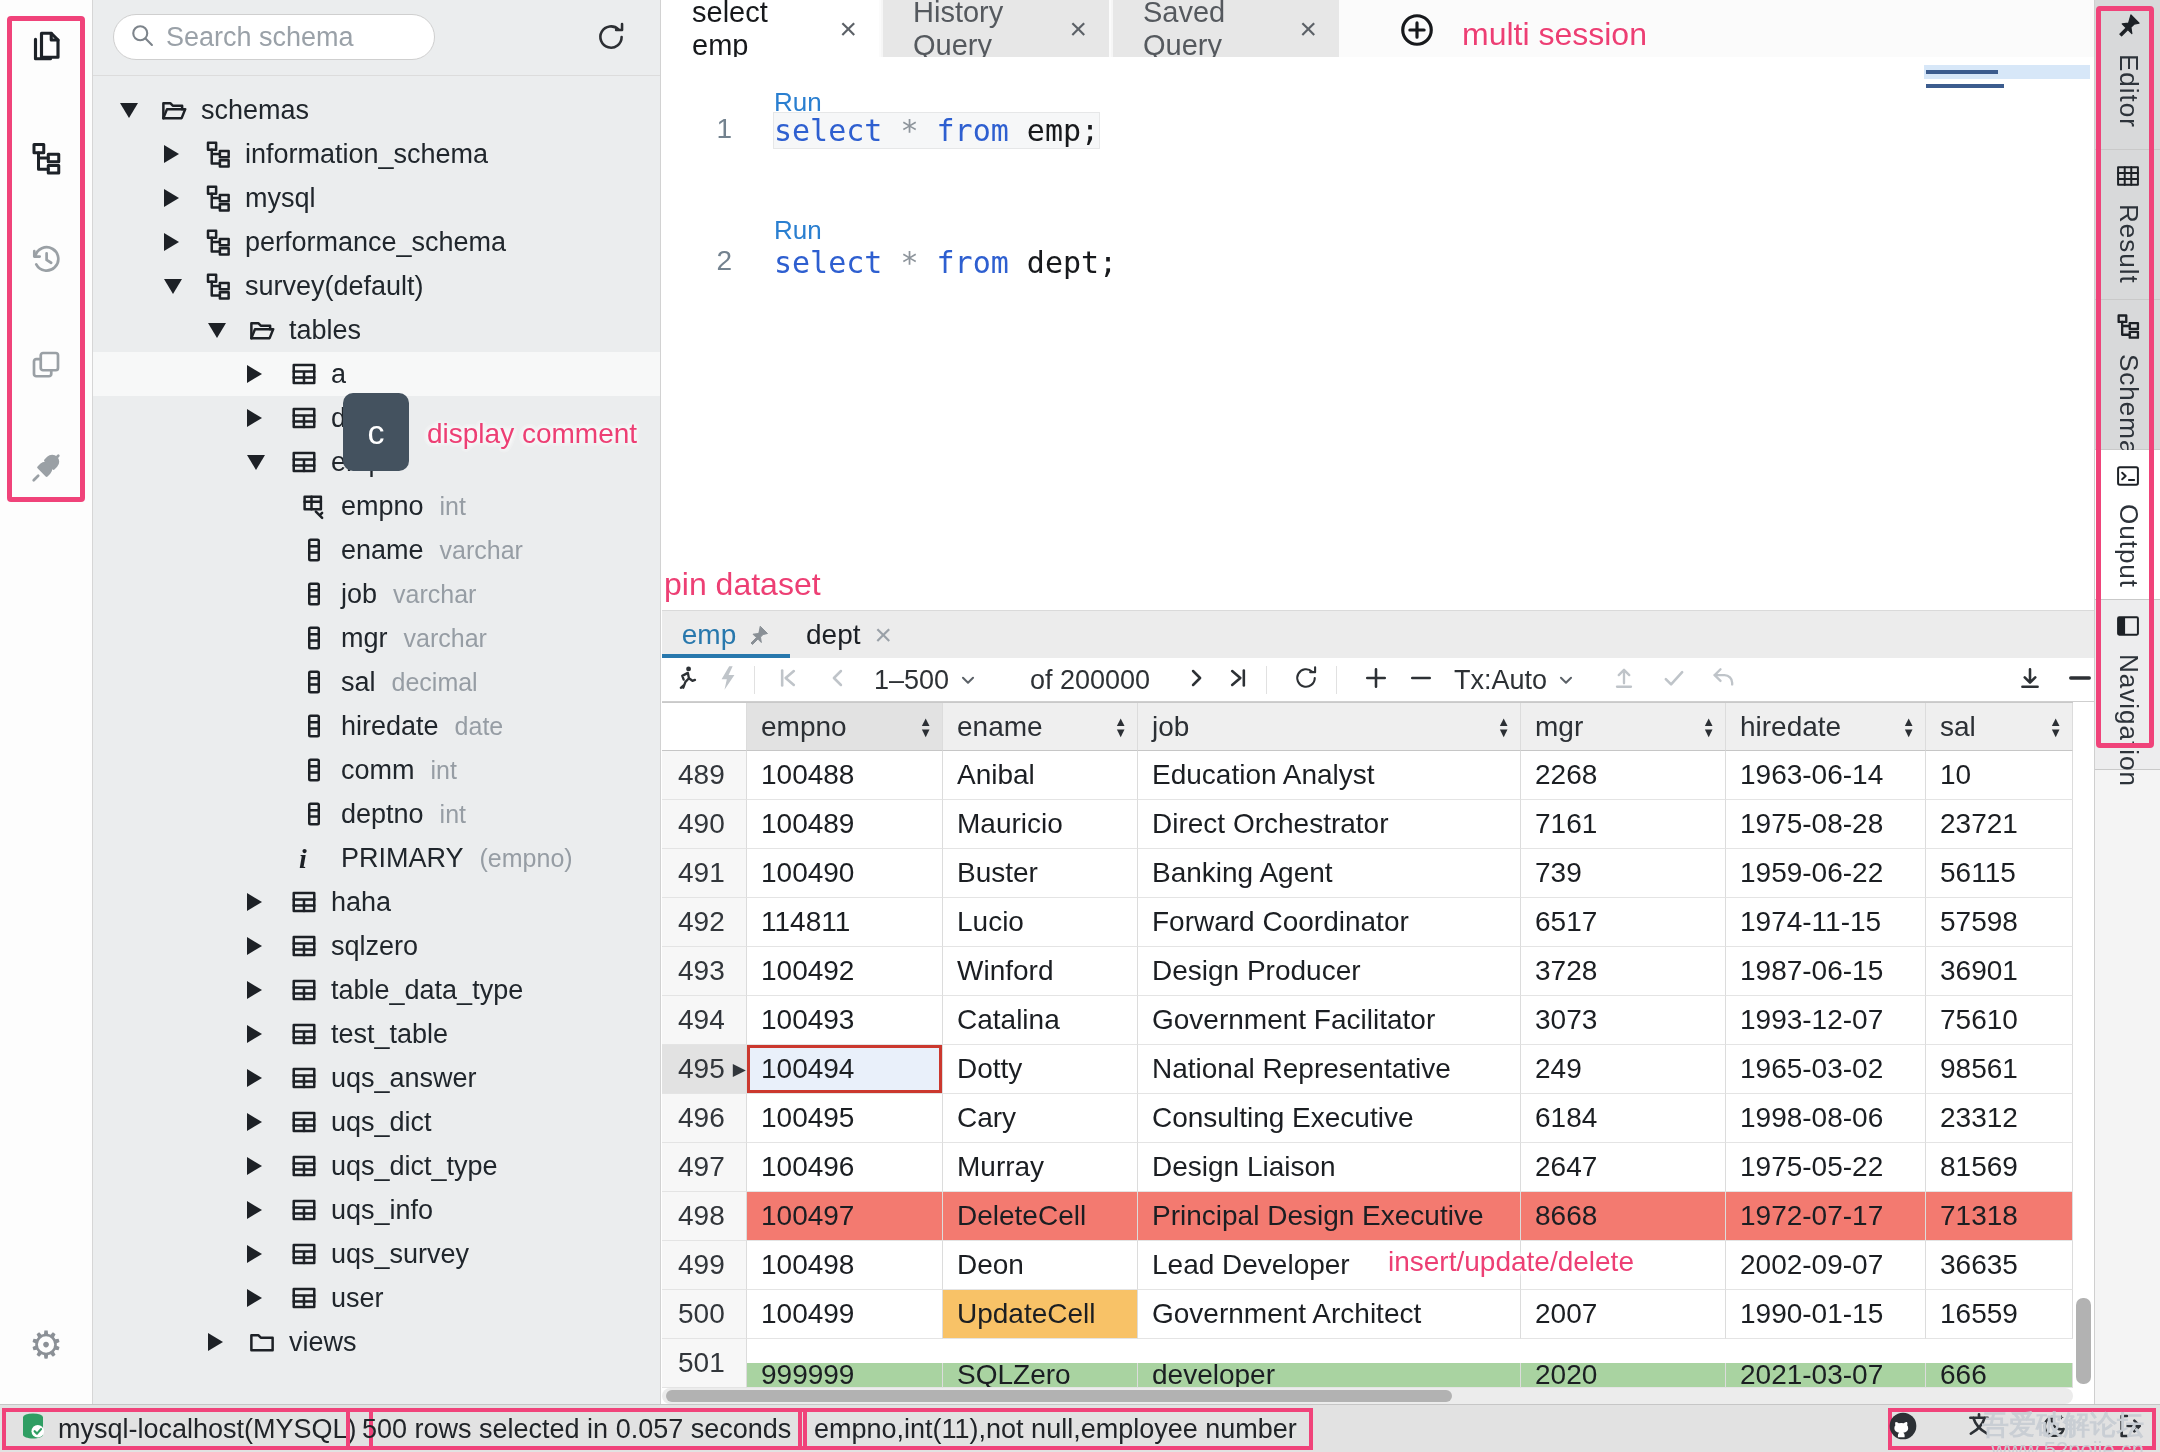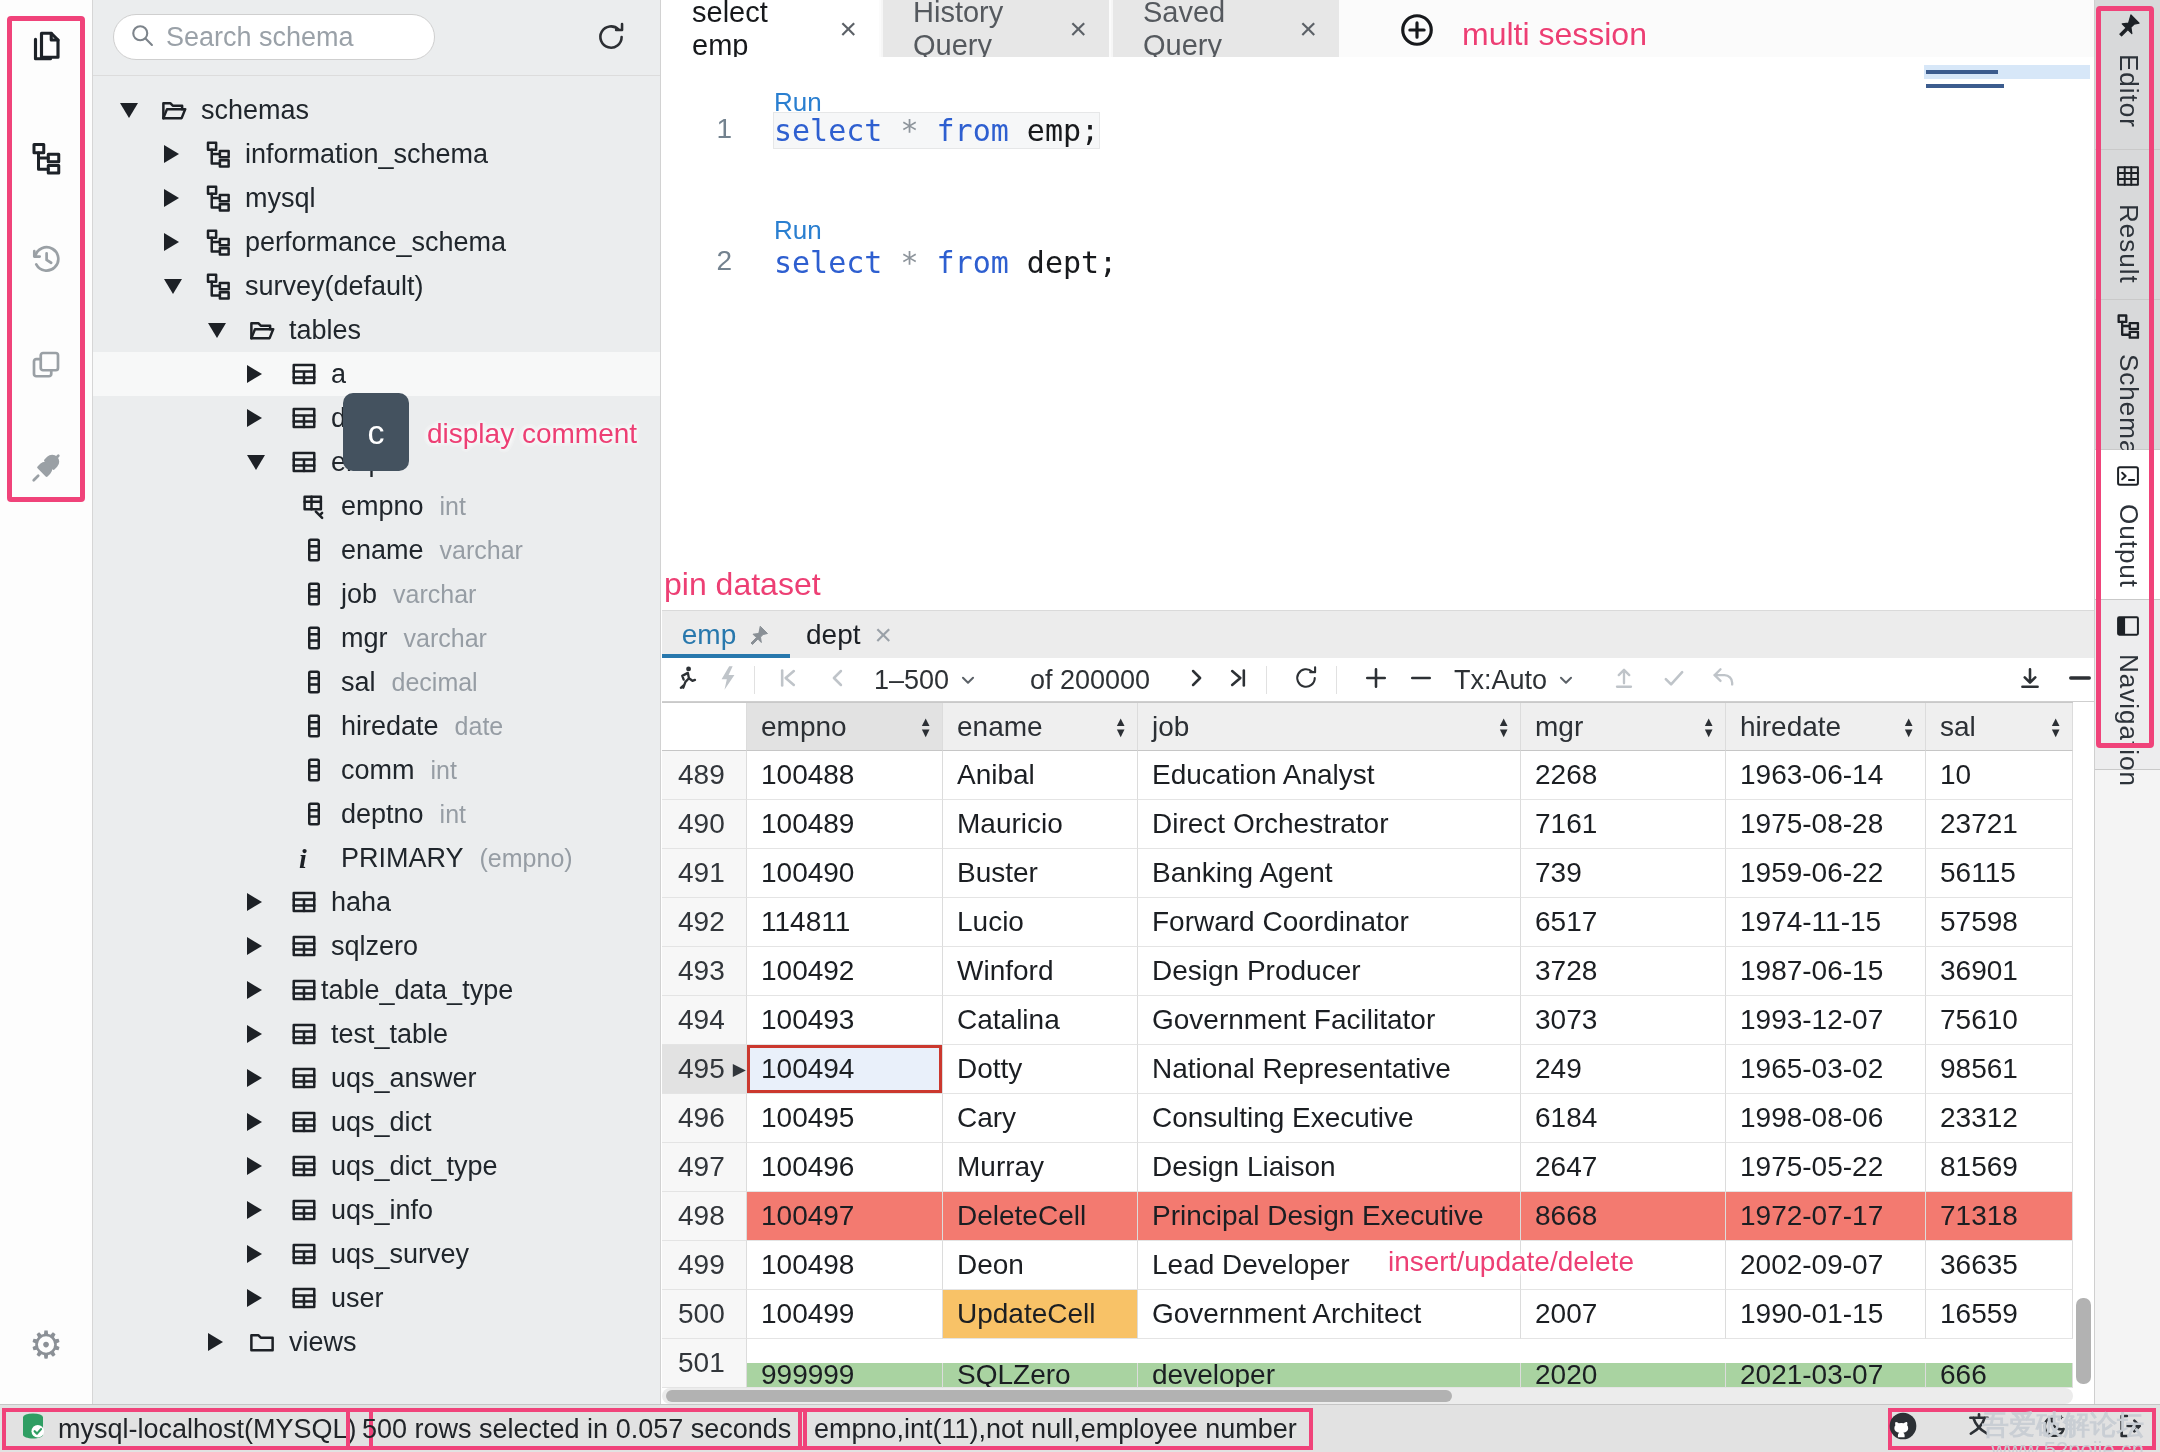--- a/index.html
+++ b/index.html
@@ -343,21 +343,21 @@
               <path d="M3.8 10h16.4M3.8 14.8h16.4M12 10v9.2" stroke-width="2"></path>
             </svg></span>
           <span class="tw-label" style="left: 238px;">sqlzero</span>
         </div>
         <div class="tree-row">
           <span class="tw-arrow closed" style="left: 154px;"></span>
           <span class="tw-icon" style="left: 196px;"><svg viewBox="0 0 24 24" fill="none" stroke="currentColor" stroke-width="1.8" stroke-linecap="round" stroke-linejoin="round">
               <rect x="3.8" y="4.8" width="16.4" height="14.4" stroke-width="2"></rect>
               <path d="M3.8 10h16.4M3.8 14.8h16.4M12 10v9.2" stroke-width="2"></path>
             </svg></span>
-          <span class="tw-label" style="left: 228px;">table_data_type</span>
+          <span class="tw-label" style="left: 238px;">table_data_type</span>
         </div>
         <div class="tree-row">
           <span class="tw-arrow closed" style="left: 154px;"></span>
           <span class="tw-icon" style="left: 196px;"><svg viewBox="0 0 24 24" fill="none" stroke="currentColor" stroke-width="1.8" stroke-linecap="round" stroke-linejoin="round">
               <rect x="3.8" y="4.8" width="16.4" height="14.4" stroke-width="2"></rect>
               <path d="M3.8 10h16.4M3.8 14.8h16.4M12 10v9.2" stroke-width="2"></path>
             </svg></span>
           <span class="tw-label" style="left: 238px;">test_table</span>
         </div>
         <div class="tree-row">

